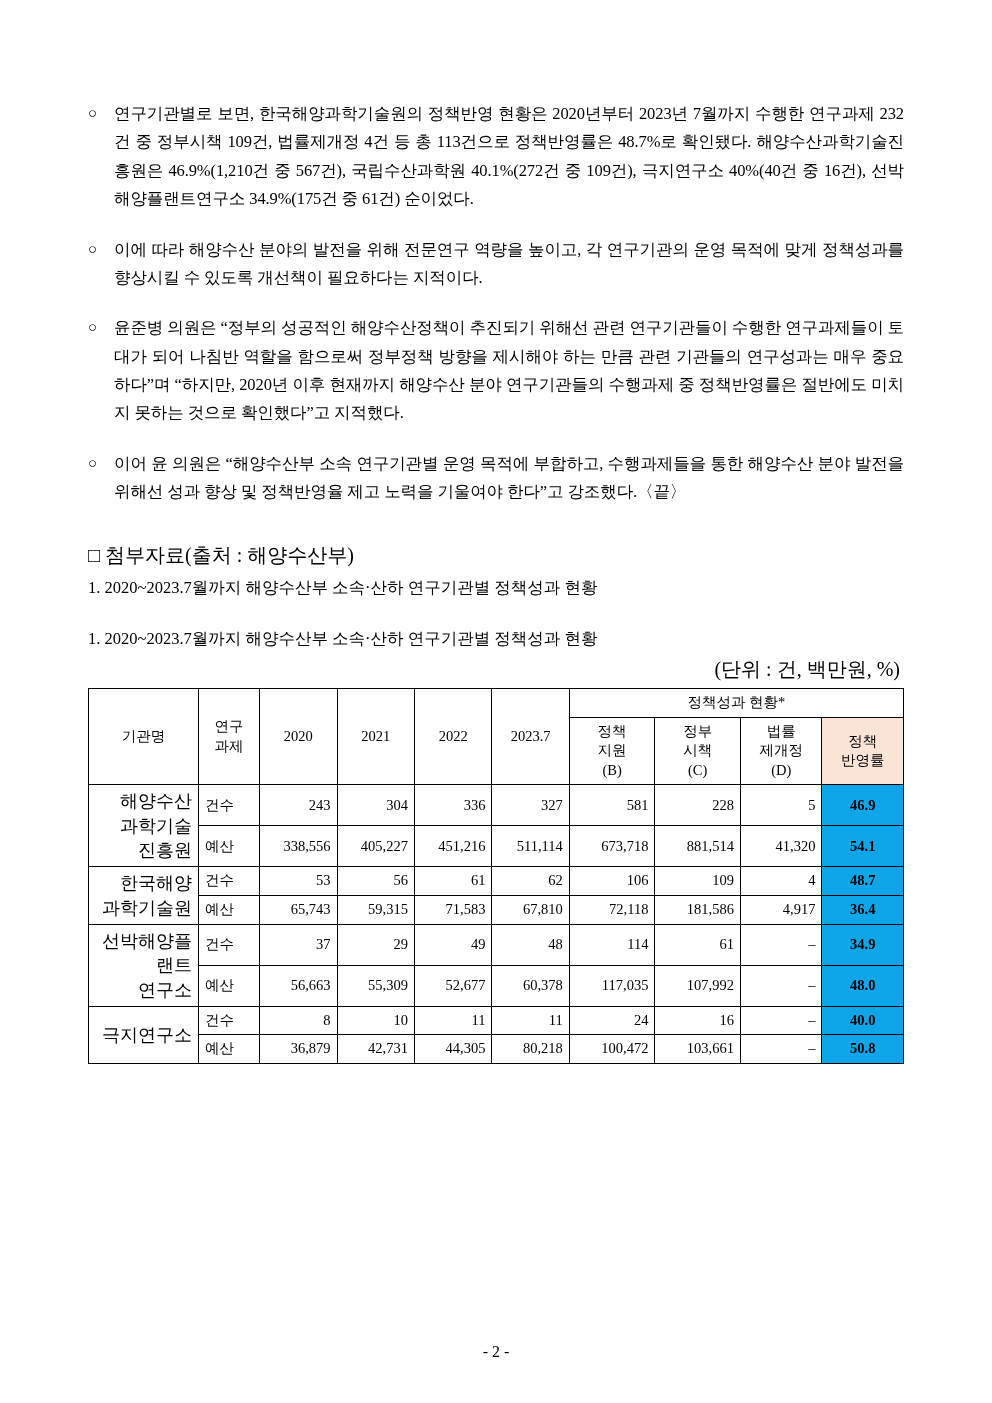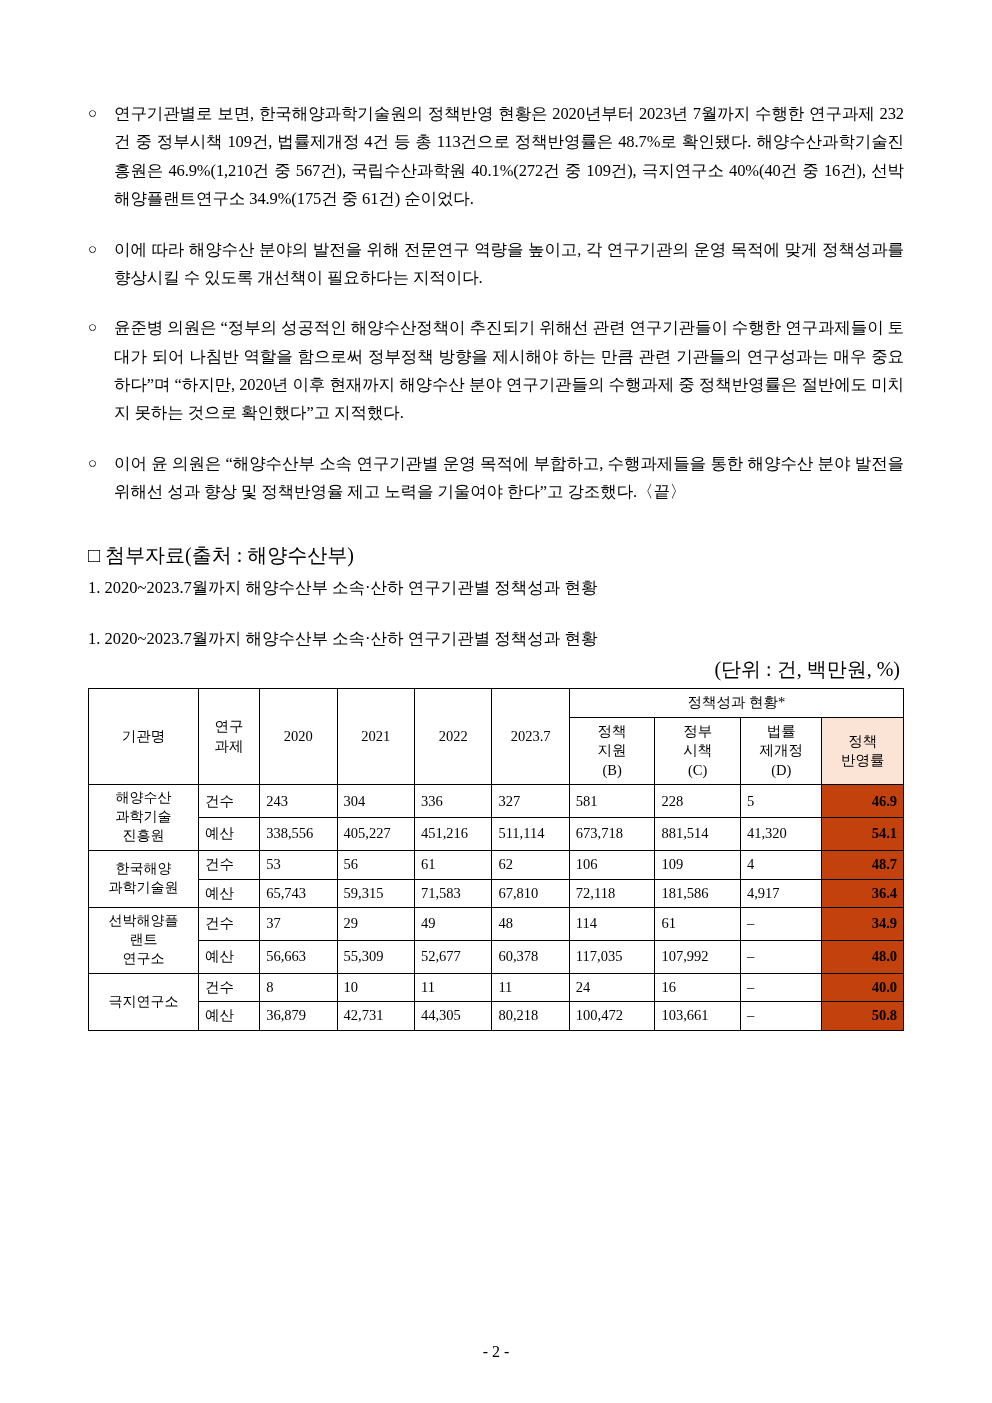--- a/index.html
+++ b/index.html
@@ -76,29 +76,29 @@
   }
   table.data th {
     font-weight: normal;
     text-align: center;
     margin-left: 41px;
   }
   .th-group {
     text-align: center;
   }
   .c-center { }
-  .c-right { }
+  .c-right { text-align: right; }
   .org-cell {
-    text-align: center;
+    text-align: right;
     line-height: 1.45;
-    font-size: 14px;
+    font-size: 18px;
   }
   .hl {
-    background: #c2410c;
-    text-align: right;
+    background: #0ea5e9;
+    text-align: center;
     font-weight: bold;
   }
   .hl-head {
     background: #fbe4d5;
     font-weight: bold;
     text-align: center;
     line-height: 1.4;
   }
   .footer {
     position: absolute;

